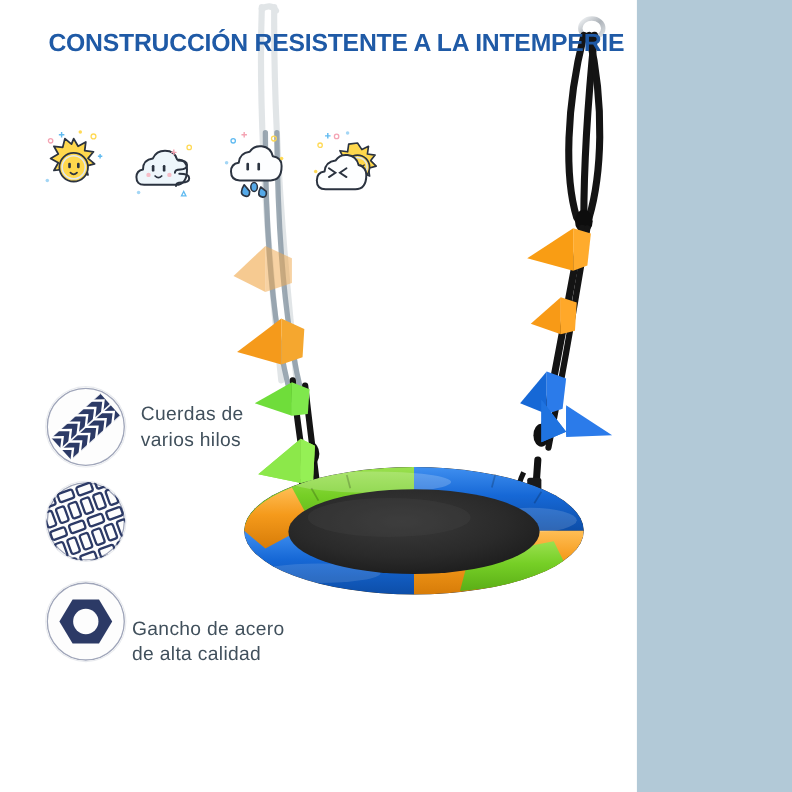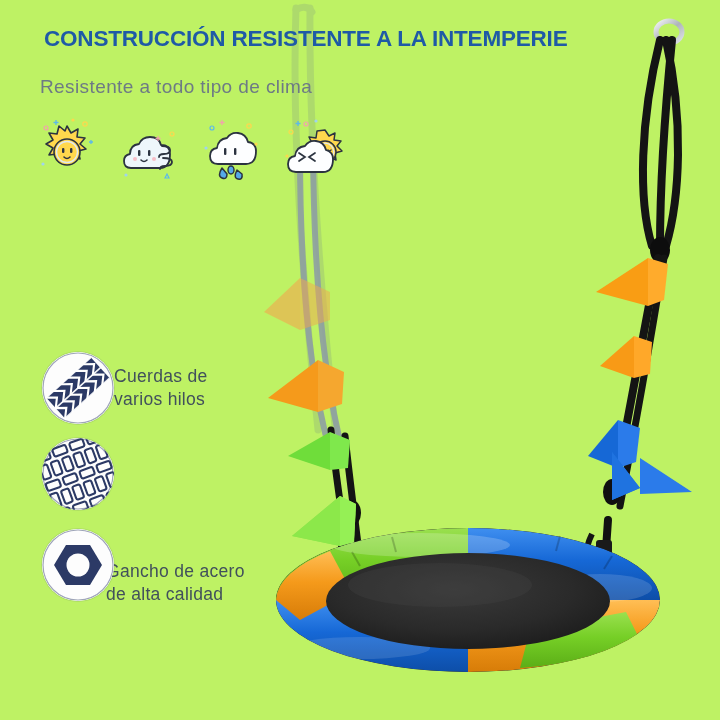--- a/index.html
+++ b/index.html
@@ -5,22 +5,22 @@
   * { margin:0; padding:0; box-sizing:border-box; }
   html,body { width:720px; height:720px; }
   body {
     font-family:"Liberation Sans", sans-serif;
     background:#b2c9d7;
     overflow:hidden;
     position:relative;
   }
   #stage {
     position:relative;
-    width:720px; height:720px;
-    background:#bef264;
+    width:579px; height:720px;
+    background:#ffffff;
     overflow:hidden;
   }
 
   
   .title {
     position:absolute; left:44px; top:26px;
     font-size:22.5px; font-weight:bold;
     letter-spacing:-0.2px;
     color:#1f5aa6;
     white-space:nowrap;
@@ -42,21 +42,21 @@
     z-index:30;
   }
   .weather-icon { width:62px; height:72px; position:relative; }
 
   
   .features {
     position:absolute; left:42px; top:352px;
     display:flex; flex-direction:column; gap:14px;
     z-index:30;
   }
-  .feature { display:flex; align-items:center; }
+  .feature { display:flex; align-items:center; gap:14px; }
   .badge {
     width:72px; height:72px; border-radius:50%;
     background:#fdfdfd; overflow:hidden;
     flex:0 0 auto; position:relative;
     box-shadow:0 0 0 1px rgba(40,55,95,0.10);
   }
   .feature-label {
     font-size:17.5px; line-height:1.34;
     color:#41505c; font-weight:400;
     letter-spacing:0.3px;
@@ -192,21 +192,20 @@
       <path d="M634 336 L 634 378 L 600 366 Z" fill="#f89a16"></path>
       <path d="M634 336 L 652 342 L 650 374 L 634 378 Z" fill="#ffa829"></path>
       <path d="M618 420 L 618 468 L 588 456 Z" fill="#1668d6"></path>
       <path d="M618 420 L 640 428 L 636 462 L 618 468 Z" fill="#2b7bea"></path>
       <path d="M612 452 L 612 500 L 640 488 Z" fill="#1f73e0"></path>
       <path d="M640 460 L 688 490 L 640 492 Z" fill="#2b7bea"></path>
     </g>
   </svg>
 
   <div class="title">CONSTRUCCIÓN RESISTENTE A LA INTEMPERIE</div>
-  <div class="subtitle">Resistente a todo tipo de clima</div>
 
   <div class="weather-row">
 
     <div class="weather-icon">
       <svg viewBox="0 0 62 72" width="62" height="72">
         <g fill="#ffd84d" stroke="#2b3340" stroke-width="1.6" stroke-linejoin="round">
           <path d="M31 14 l4 7 7-4 -1 8 8 1 -5 6 6 5 -8 2 2 8 -7-3 -3 8 -5-7 -6 5 -2-8 -8 1 4-7 -7-4 7-4 -4-7 8 1 2-8 6 5 z"></path>
         </g>
         <circle cx="31" cy="40" r="13" fill="#ffd84d" stroke="#2b3340" stroke-width="1.6"></circle>
         <circle cx="31" cy="40" r="10.5" fill="none" stroke="#e0e8ef" stroke-width="1.4"></circle>

